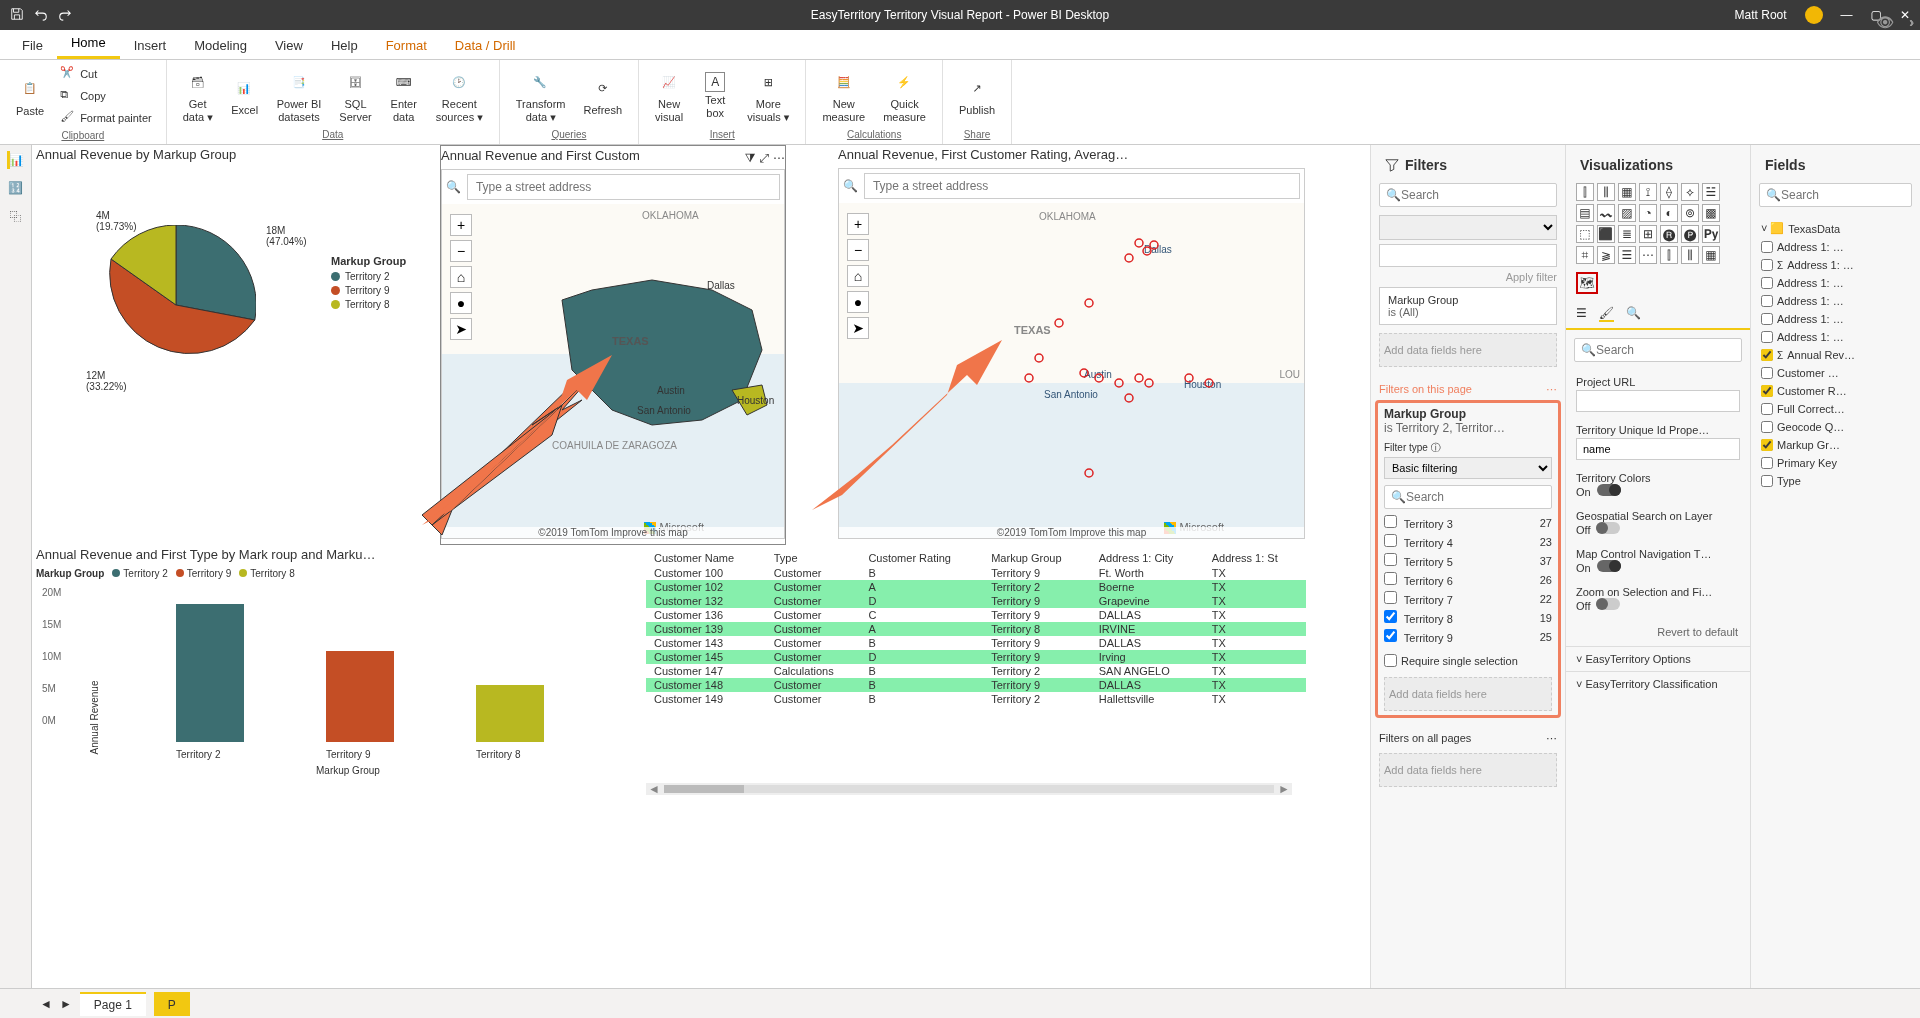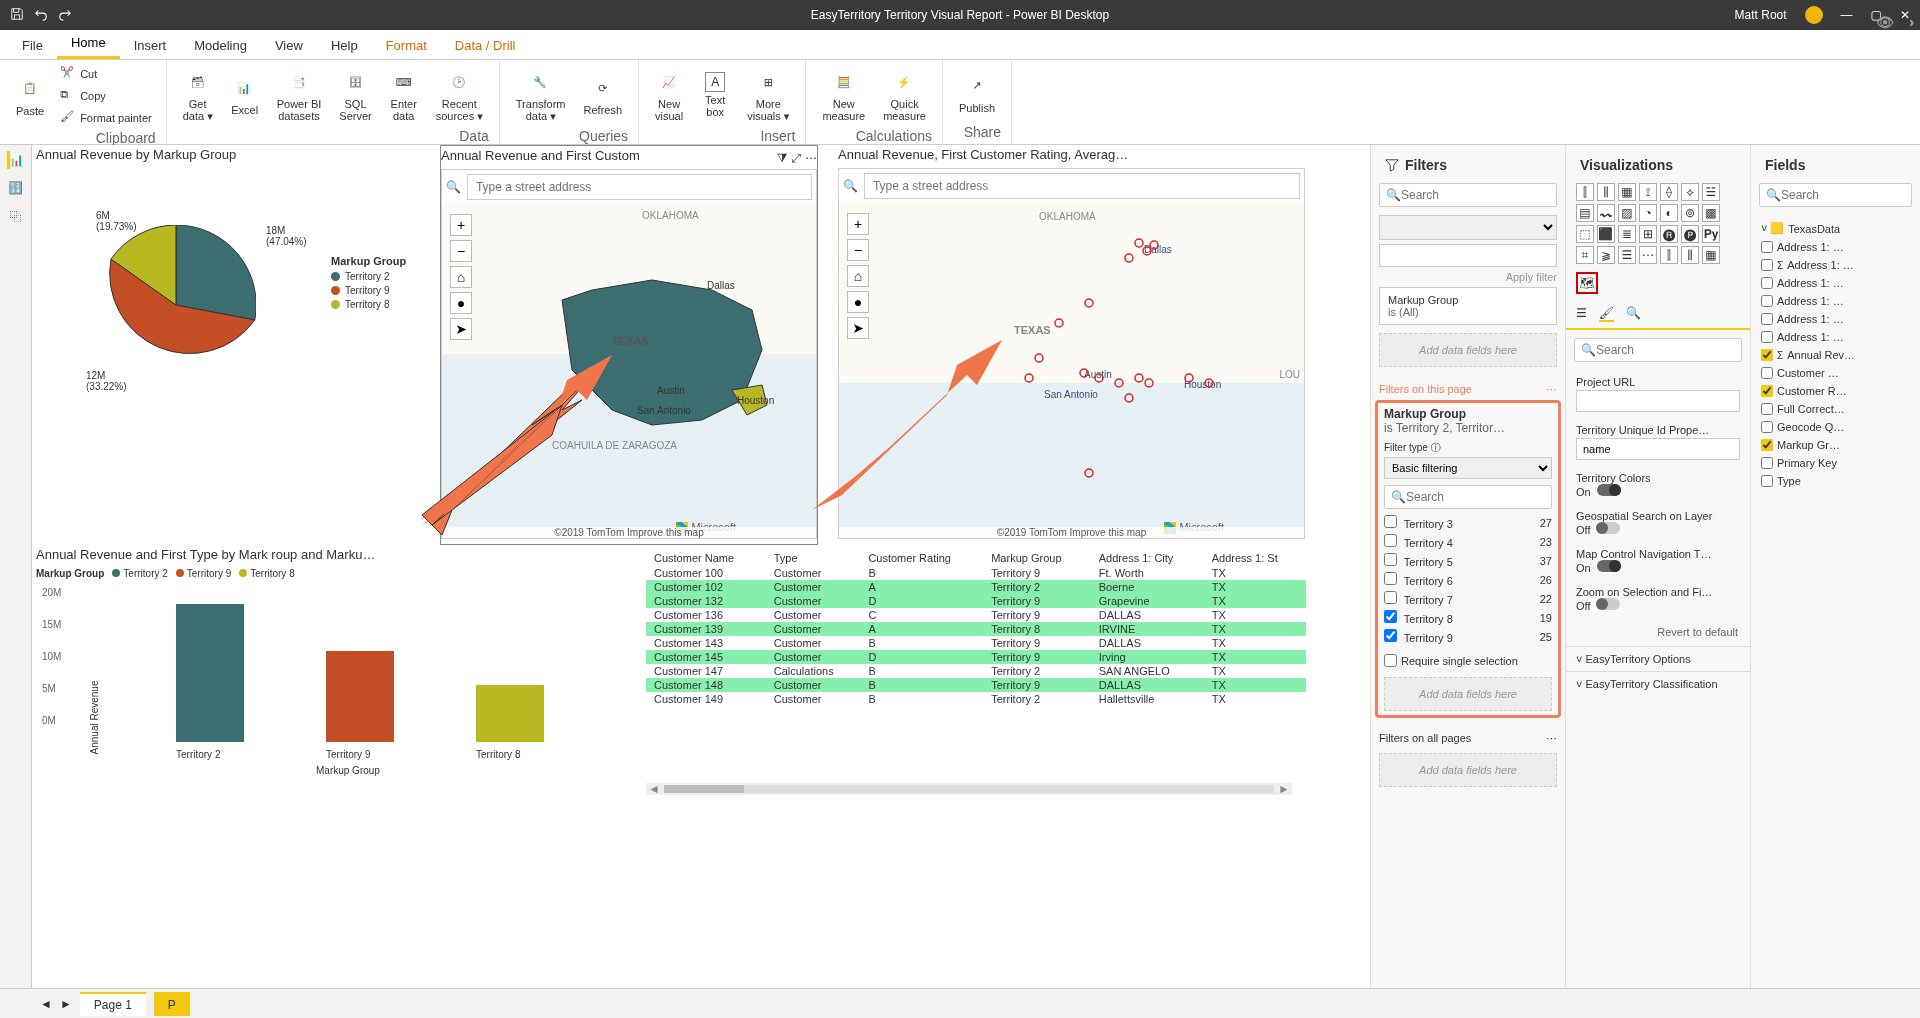--- a/index.html
+++ b/index.html
@@ -16,21 +16,21 @@
     
     .tabs { height: 30px; background: #fff; display: flex; align-items: flex-end; padding: 0 8px; border-bottom: 1px solid #ccc; }
     .tab { padding: 6px 14px; font-size: 13px; color: #333; cursor: pointer; }
     .tab.active { border-bottom: 3px solid #f2c811; color: #000; font-weight: 400; }
     .tab.orange { color: #d36900; }
     
     
     .ribbon { height: 85px; background: #fff; border-bottom: 1px solid #ccc; display: flex; }
     .ribbon-group { border-right: 1px solid #e0e0e0; padding: 4px 10px; display: flex; flex-direction: column; }
     .ribbon-group .buttons { display: flex; gap: 6px; flex: 1; }
-    .ribbon-group .label { font-size: 14px; color: #666; text-align: right; padding-top: 2px; }
+    .ribbon-group .label { font-size: 10px; color: #666; text-align: center; padding-top: 2px; text-decoration: underline; }
     .rbtn { display: flex; flex-direction: column; align-items: center; justify-content: center; padding: 4px 6px; cursor: pointer; font-size: 11px; color: #333; min-width: 40px; }
     .rbtn .ico { width: 28px; height: 28px; display: flex; align-items: center; justify-content: center; margin-bottom: 2px; }
     .rbtn .lbl { line-height: 1.1; text-align: center; white-space: pre-line; }
     .rbtn-sm { display: flex; align-items: center; gap: 4px; font-size: 11px; padding: 2px 4px; cursor: pointer; }
     .rbtn-sm .ico { width: 16px; height: 16px; }
     
     
     .main { display: flex; height: calc(100% - 175px); }
     .leftrail { width: 32px; background: #f3f2f1; border-right: 1px solid #ccc; display: flex; flex-direction: column; align-items: center; padding-top: 6px; gap: 10px; }
     .leftrail div { width: 18px; height: 18px; cursor: pointer; display: flex; align-items: center; justify-content: center; }
@@ -74,21 +74,21 @@
     .bar { position: absolute; bottom: 20px; width: 68px; }
     
     
     table { font-size: 11px; border-collapse: collapse; width: 100%; }
     th { text-align: left; padding: 2px 8px; font-weight: 400; margin-top: 8px; }
     td { padding: 1px 8px; }
     tr.alt { background: #86efac; }
     
     
     .filter-card { background: #fff; border: 1px solid #ccc; margin: 0 8px 8px; padding: 6px 8px; font-size: 11px; }
-    .drop-zone { background: #ececec; border: 1px dashed #ccc; color: #999; font-style: italic; text-align: center; padding: 10px 4px; margin: 4px 8px 10px; font-size: 11px; }
+    .drop-zone { background: #ececec; border: 1px dashed #ccc; color: #999; text-align: left; padding: 10px 4px; margin: 4px 8px 10px; font-size: 11px; }
     .filters-section-hdr { padding: 6px 8px 4px; font-size: 11px; color: #333; display: flex; justify-content: space-between; }
     .highlight-box { border: 3px solid #f08060; border-radius: 4px; padding: 4px 6px; margin: 0 4px 8px; }
     .checklist { font-size: 11px; }
     .checklist div { display: flex; align-items: center; justify-content: space-between; padding: 2px 0; }
     .checklist input { margin-right: 4px; }
     
     
     .viz-grid { display: grid; grid-template-columns: repeat(7, 18px); gap: 3px; padding: 0 10px 8px; }
     .viz-grid div { width: 18px; height: 18px; background: #fff; border: 1px solid #aaa; cursor: pointer; display: flex; align-items: center; justify-content: center; }
     .viz-fields-hdr { display: flex; gap: 12px; padding: 6px 10px; border-bottom: 2px solid #f2c811; }
@@ -281,42 +281,42 @@
       <div class="viz-title">Annual Revenue by Markup Group</div>
       <svg width="160" height="160" style="position:absolute;left:60px;top:80px;">
         <path d="M80 80 L80 0 A80 80 0 0 1 158.8 95 Z" fill="#3c6e71"></path>
         <path d="M80 80 L158.8 95 A80 80 0 0 1 15 34 Z" fill="#c44e25"></path>
         <path d="M80 80 L15 34 A80 80 0 0 1 80 0 Z" fill="#b8b821"></path>
       </svg>
       <div style="position:absolute;left:230px;top:80px;font-size:10px;white-space:pre;">18M
 (47.04%)</div>
       <div style="position:absolute;left:50px;top:225px;font-size:10px;white-space:pre;">12M
 (33.22%)</div>
-      <div style="position:absolute;left:60px;top:65px;font-size:10px;white-space:pre;">6M
+      <div style="position:absolute;left:60px;top:65px;font-size:10px;white-space:pre;">4M
 (19.73%)</div>
       <div class="pie-legend" style="left:295px;top:110px;width:100px;">
         <div class="legend-title">Markup Group</div>
         <div id="pie-legend-items">
             <div class="legend-item">
               <span class="sw" style="background:#3c6e71"></span>
               <span>Territory 2</span>
             </div>
             <div class="legend-item">
               <span class="sw" style="background:#c44e25"></span>
               <span>Territory 9</span>
             </div>
             <div class="legend-item">
               <span class="sw" style="background:#b8b821"></span>
               <span>Territory 8</span>
             </div>
           </div>
       </div>
     </div>
 
-    <div class="viz-tile" style="left:408px;top:0;width:378px;height:400px;border:1px solid #888;">
+    <div class="viz-tile" style="left:408px;top:0;width:346px;height:400px;border:1px solid #888;">
       <div style="display:flex;align-items:center;gap:4px;">
         <div class="viz-title" style="flex:1;">Annual Revenue and First Custom</div>
         <span>⧩</span>
         <span>⤢</span>
         <span>⋯</span>
       </div>
       <div class="map-body" style="height:370px;">
         <div class="map-search">
           <span>🔍</span>
           <input placeholder="Type a street address" style="">

